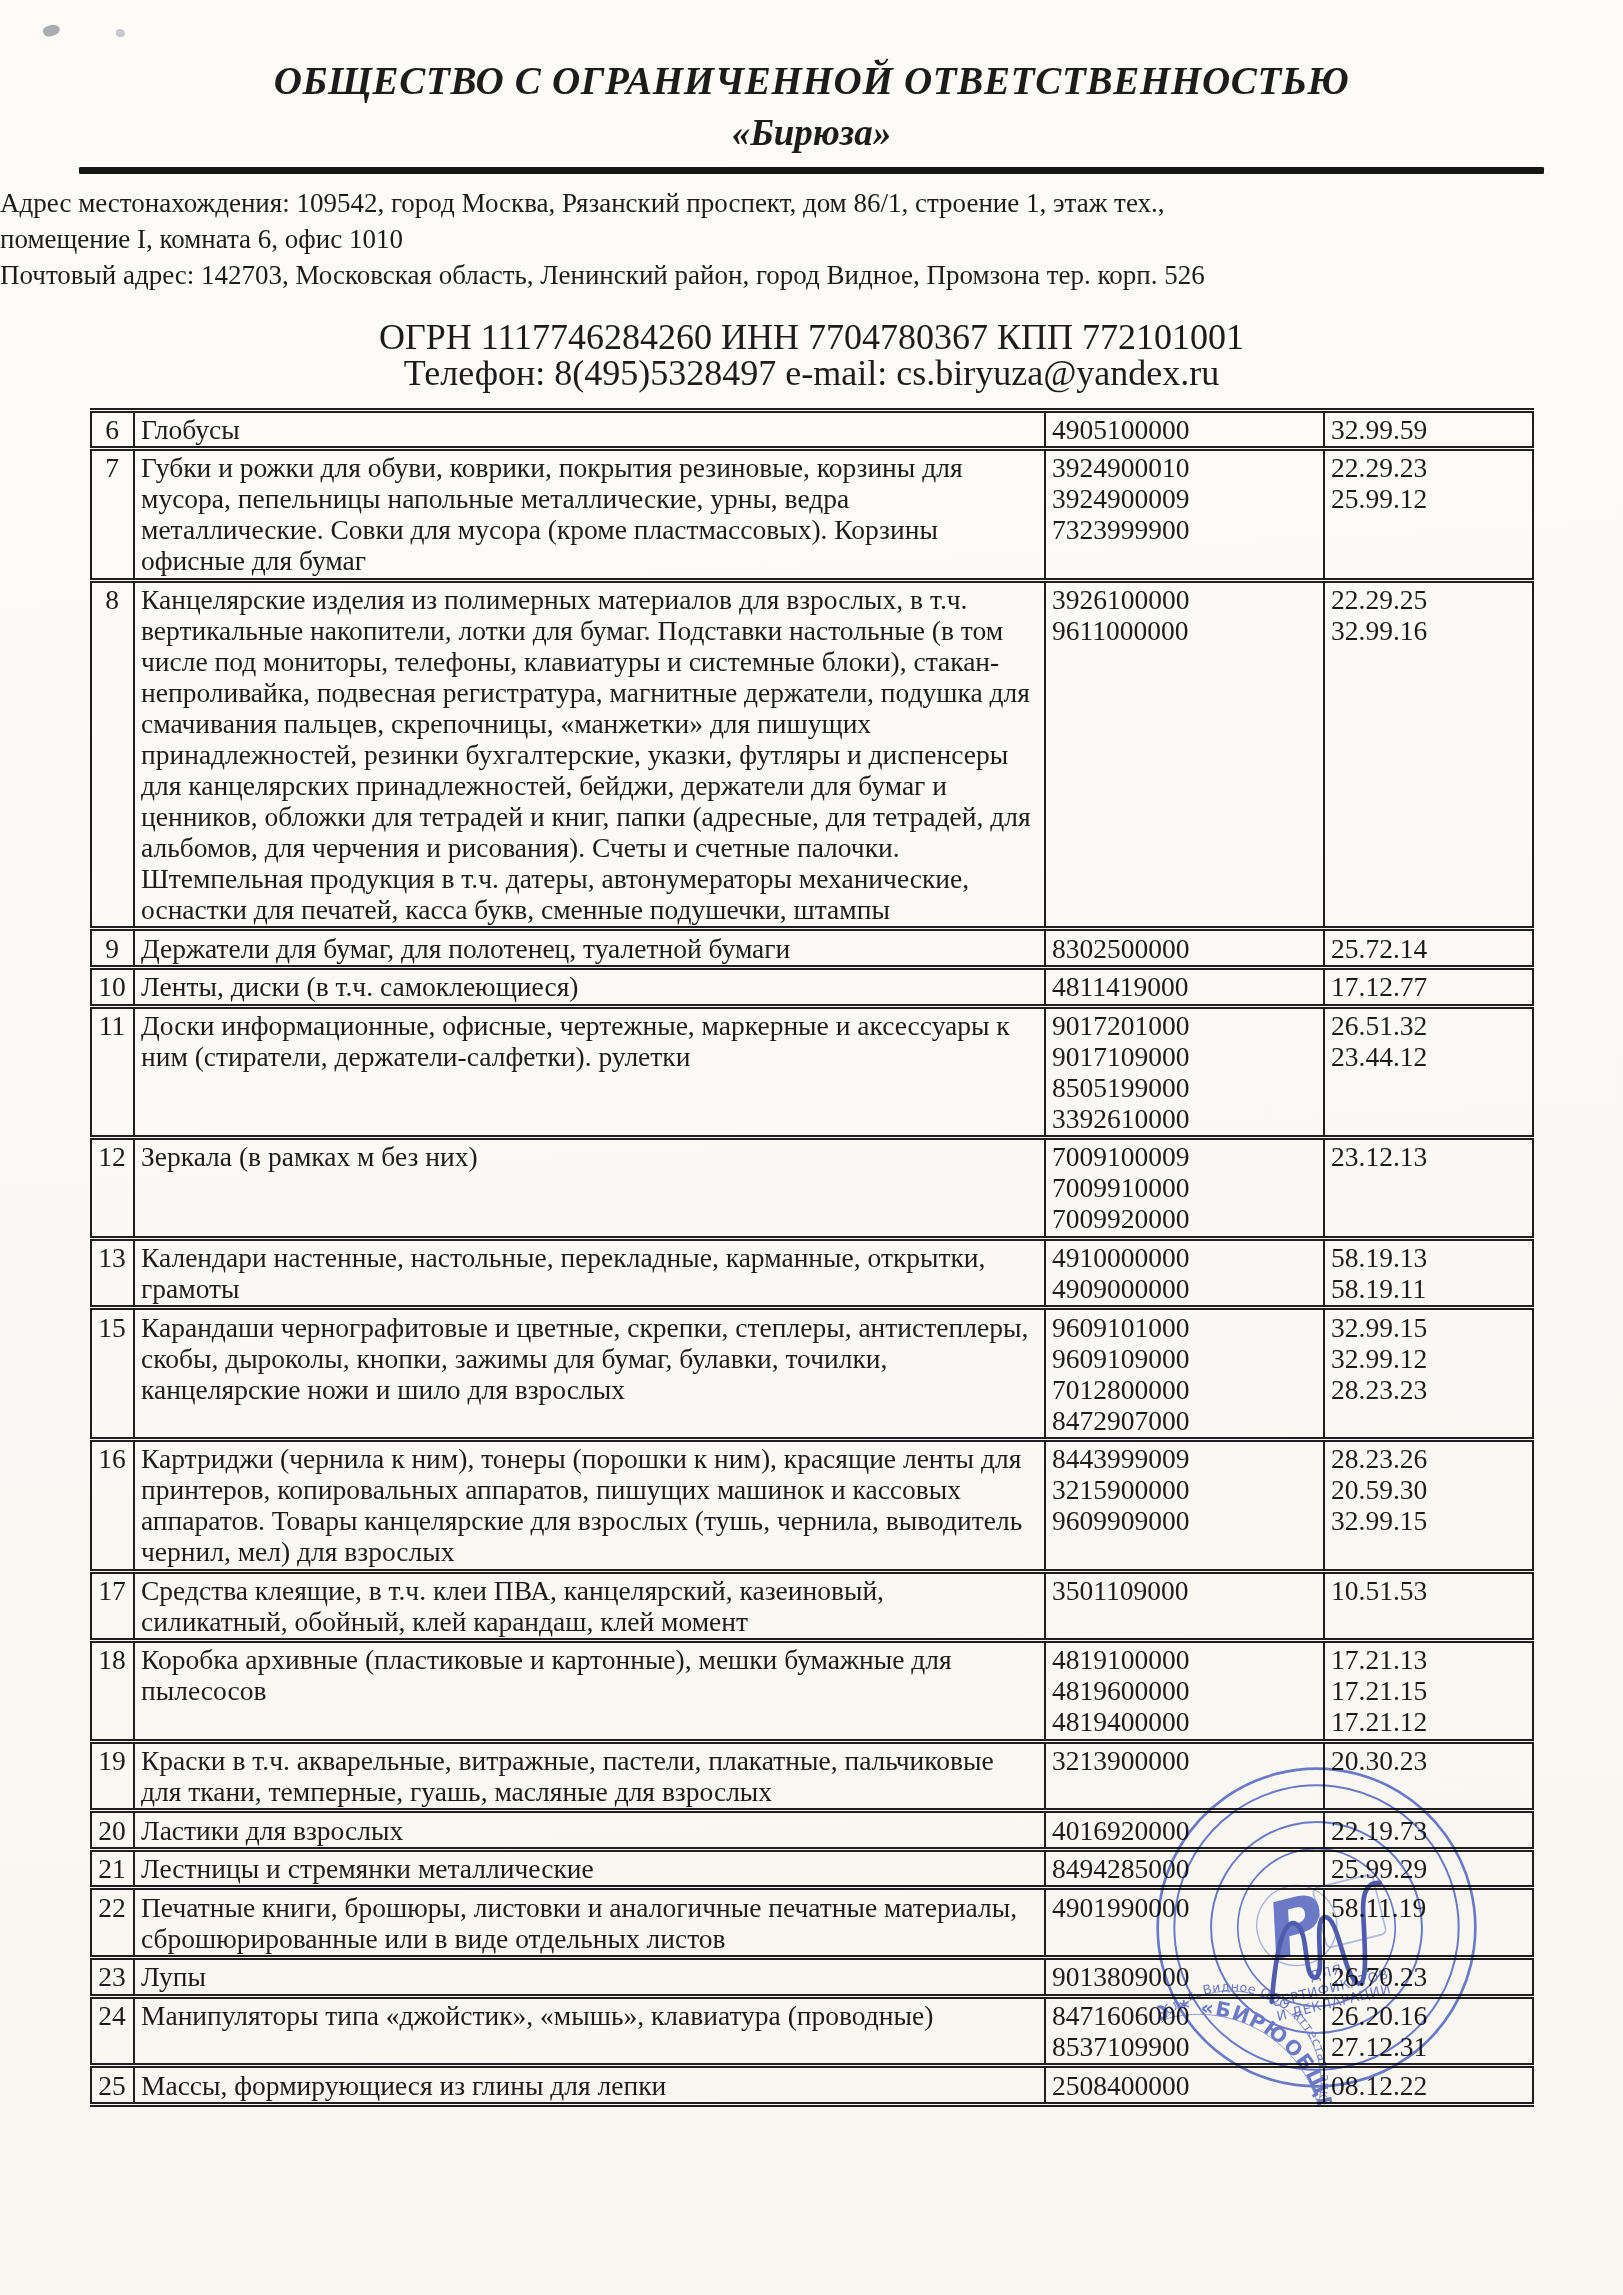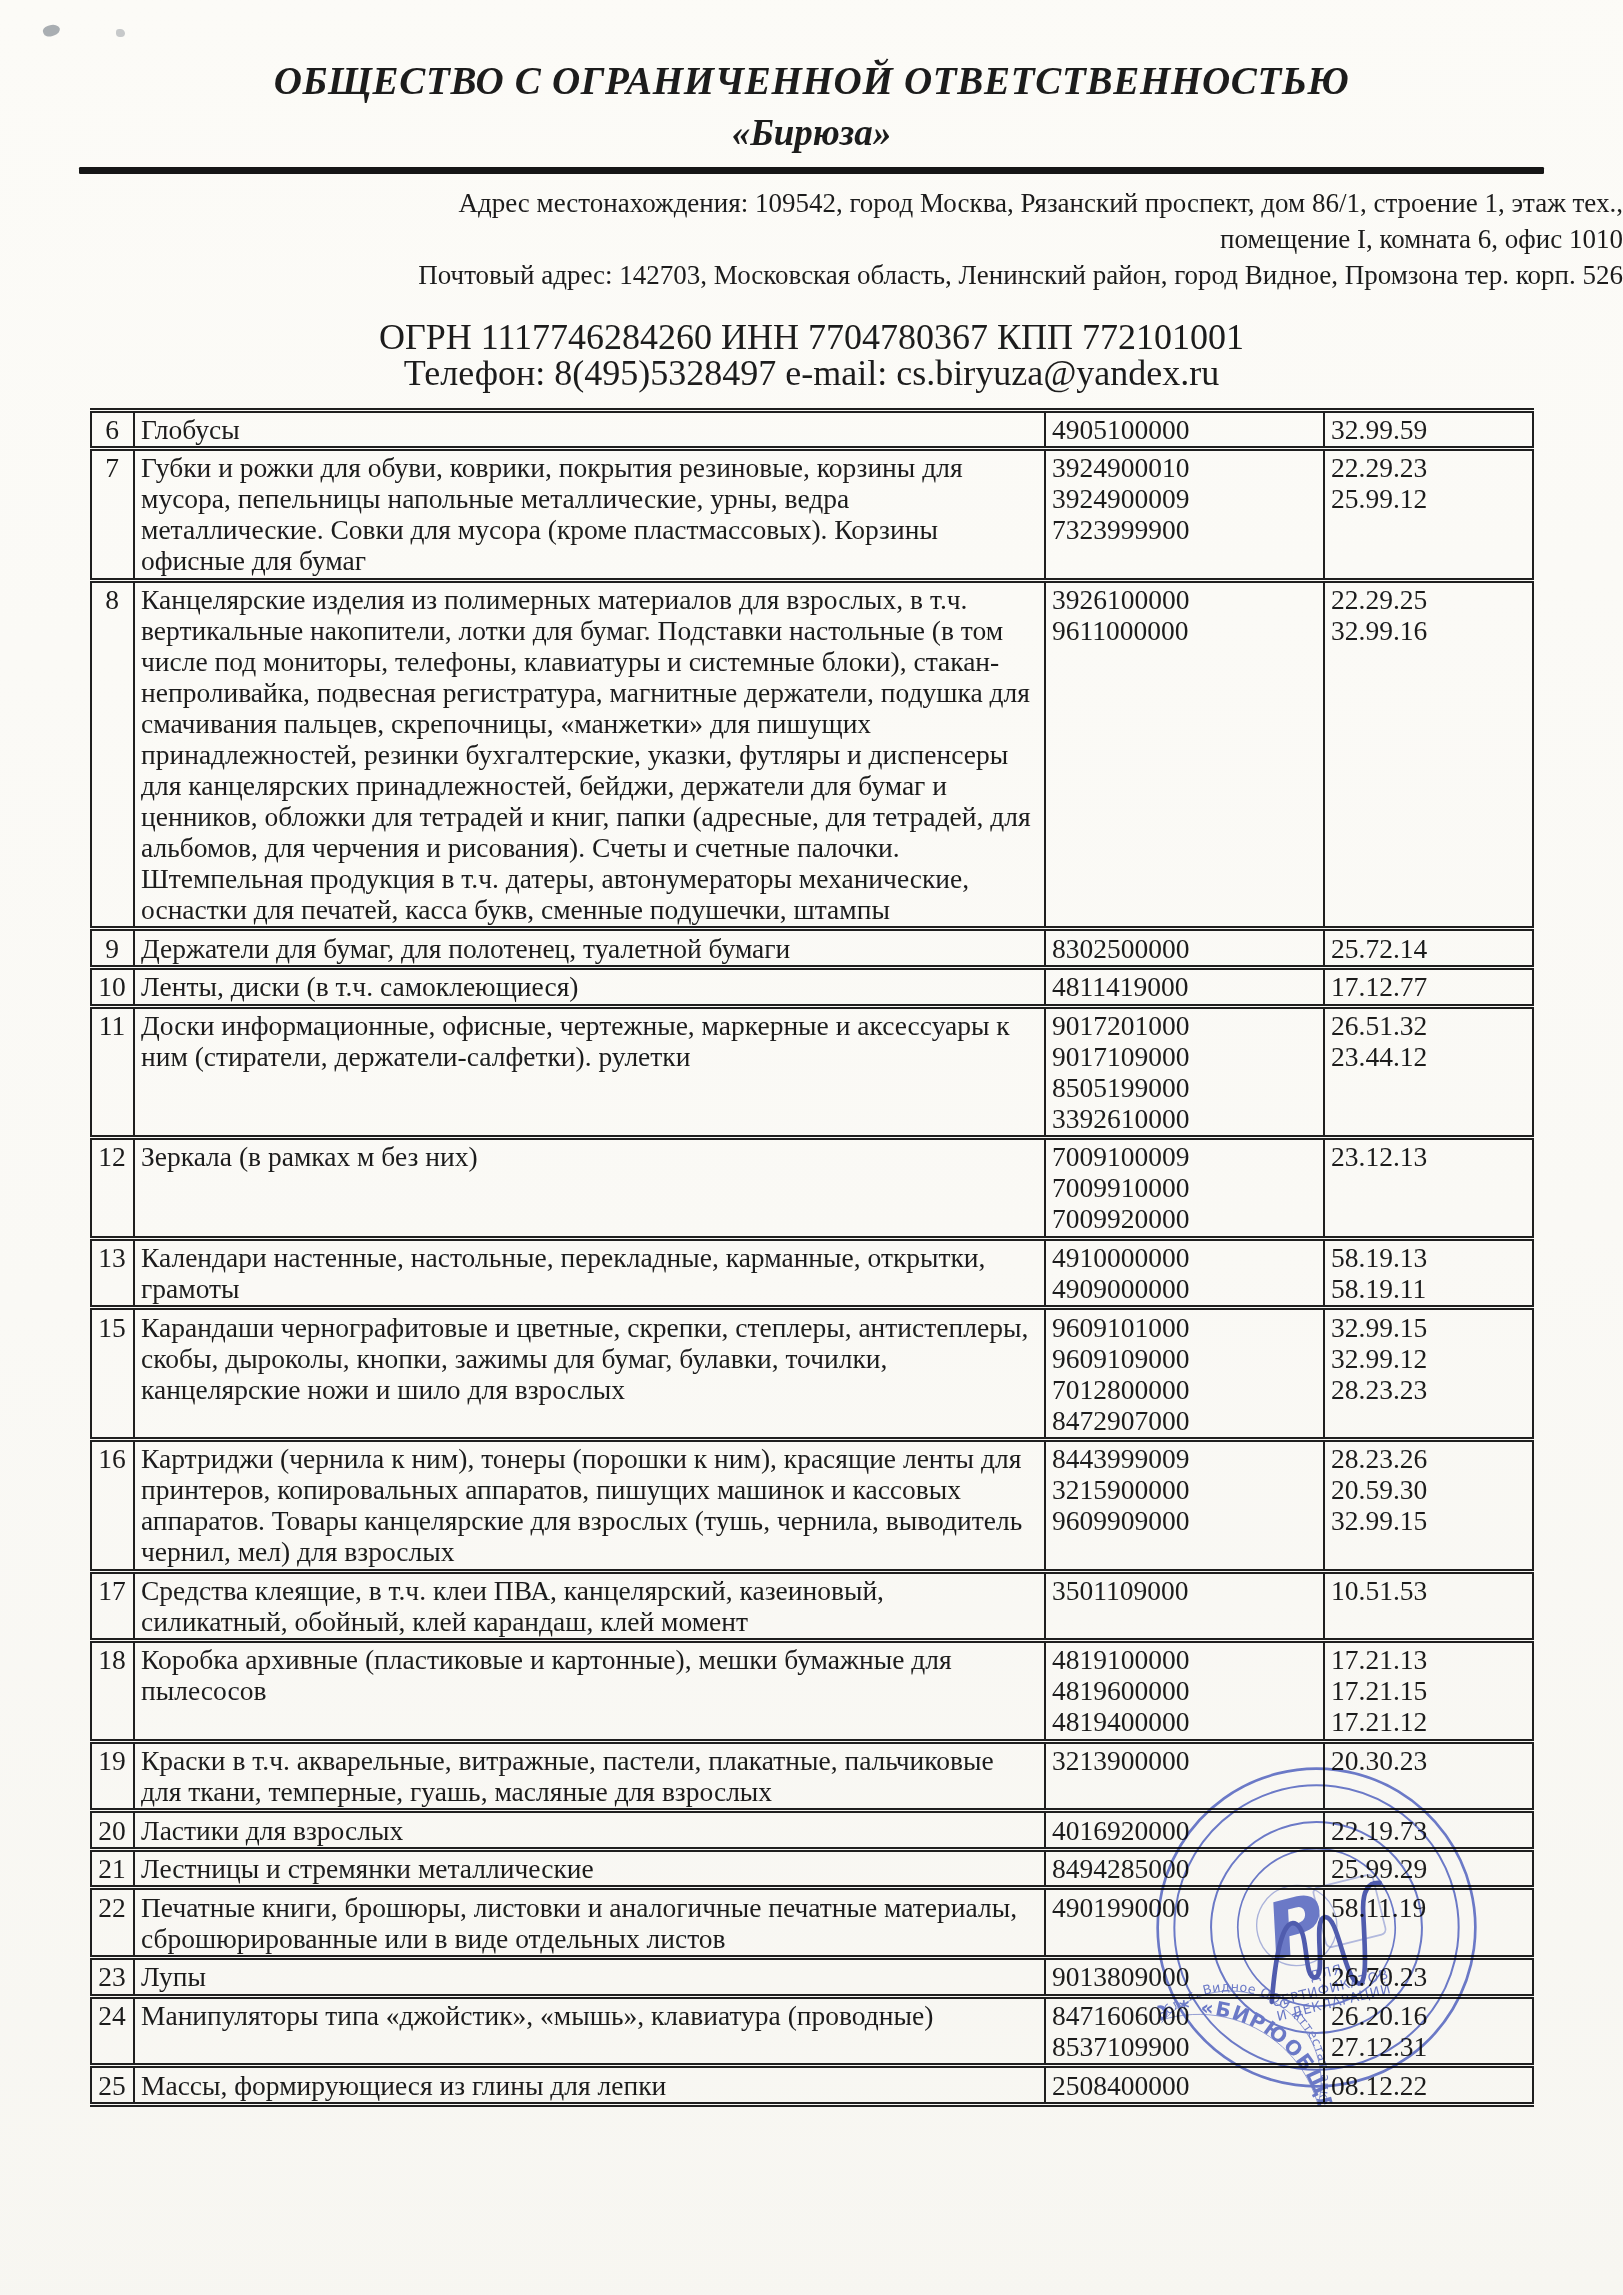--- a/index.html
+++ b/index.html
@@ -20,21 +20,21 @@
   }
   .company-subtitle{
     margin-top:7.9px;
     font-size:37px;font-weight:bold;font-style:italic;
   }
   .header-rule{
     width:1465px;height:7.2px;background:#161616;
     margin:13px auto 0;border-radius:1.3px;
   }
   .address-block{
-    margin-top:10.5px;text-align:right;
+    margin-top:10.5px;text-align:left;
     font-size:27px;line-height:36px;
   }
   .registration-block{
     margin-top:26px;text-align:center;
     font-size:36px;line-height:36px;
   }
   table.goods{
     width:1442px;margin:17px auto 0;
     border-collapse:collapse;table-layout:fixed;
   }

